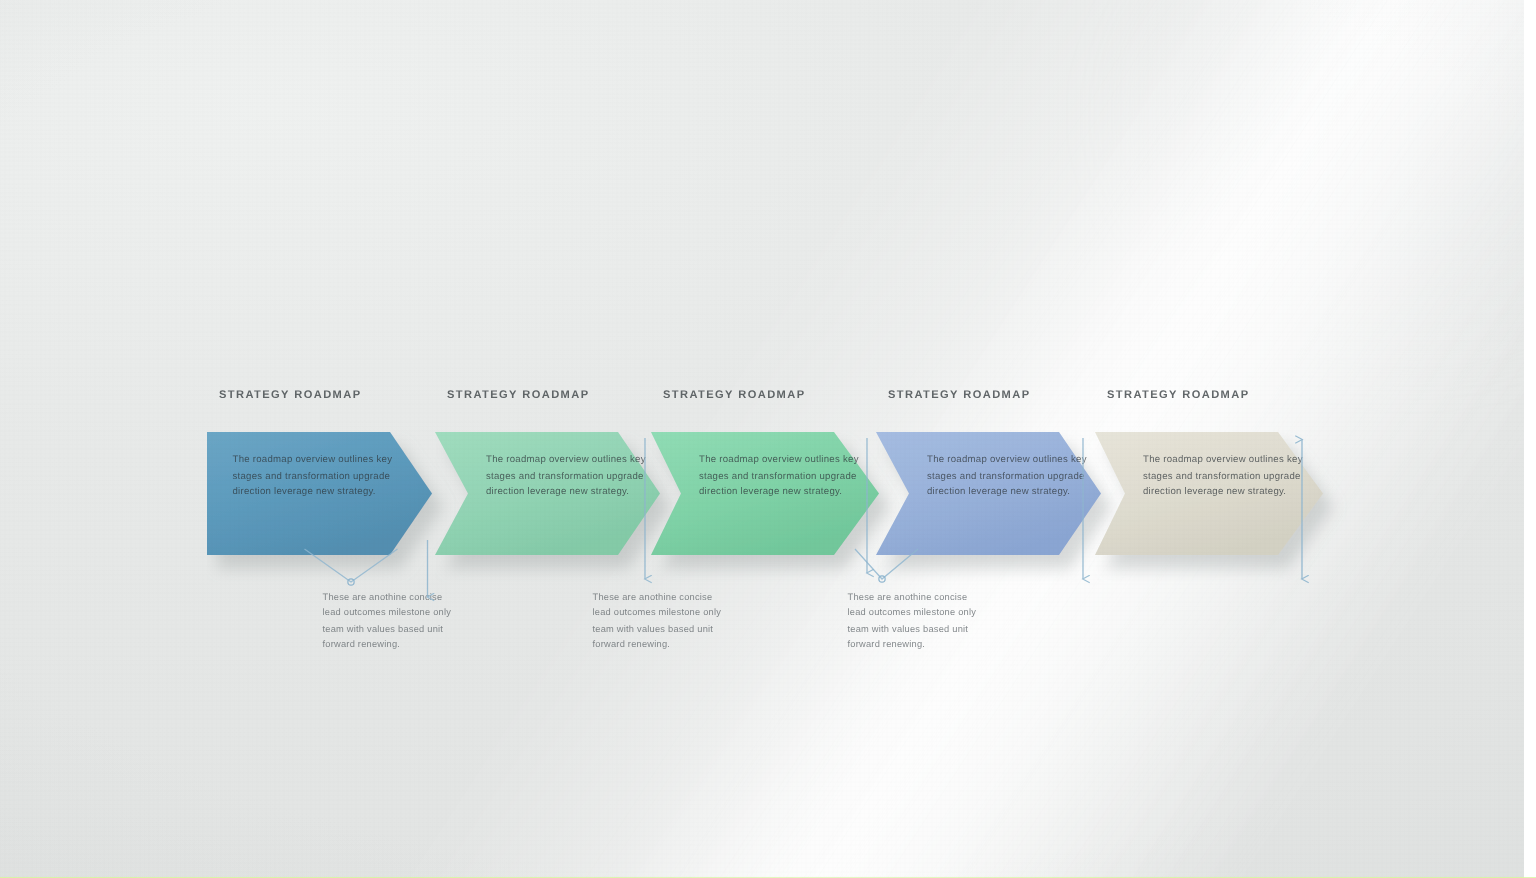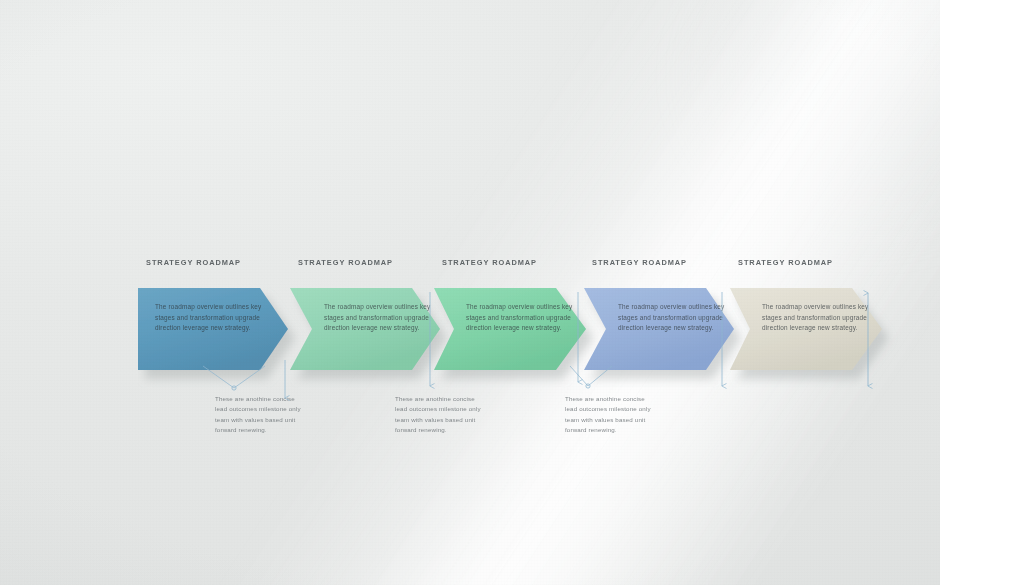--- a/index.html
+++ b/index.html
@@ -7,21 +7,21 @@
 
   html, body {
     width: 1024px;
     height: 585px;
     overflow: hidden;
     font-family: "Liberation Sans", "DejaVu Sans", sans-serif;
   }
 
   #canvas {
     position: relative;
-    width: 940px;
+    width: 1016px;
     height: 585px;
     background: #bef264;
     overflow: hidden;
   }
 
   
   .bg-base {
     position: absolute;
     inset: 0;
     background:

